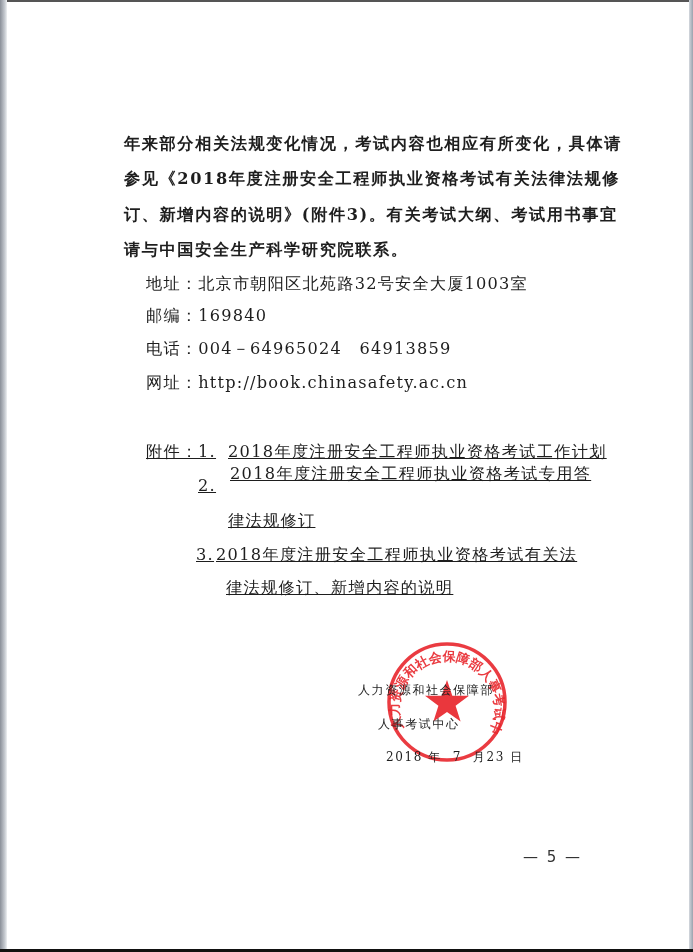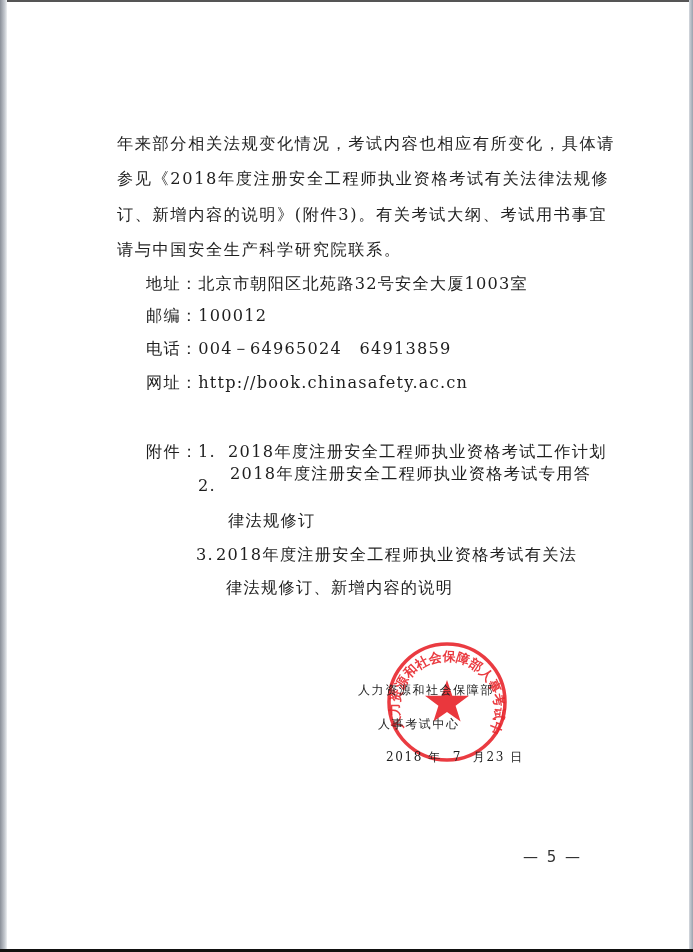--- a/index.html
+++ b/index.html
@@ -5,23 +5,23 @@
   html, body { margin:0; padding:0; }
   body { width:693px; height:952px; background:#ffffff; position:relative; overflow:hidden;
          font-family:"DejaVu Serif","Liberation Serif",serif; color:#1e1e1e; }
   .edge-top { position:absolute; left:0; top:0; width:693px; height:2px; background:#555; }
   .edge-left { position:absolute; left:0; top:0; width:7px; height:952px;
                background:linear-gradient(to right,#8a8f98,#c8ccd2 70%,#eef0f2); }
   .edge-right { position:absolute; right:0; top:0; width:4px; height:952px;
                 background:linear-gradient(to right,#d4d8de,#9aa2ad); }
   .edge-bottom { position:absolute; left:0; bottom:0; width:693px; height:3px; background:#111; }
   .line { position:absolute; font-size:16.2px; white-space:nowrap; letter-spacing:1.6px; line-height:20px; }
-  .para { left:117px; }
+  .para { left:124px;font-weight:bold; }
   .contact { left:146px; letter-spacing:1.2px; }
-  .att { letter-spacing:1.3px; }
+  .att { letter-spacing:1.3px;text-decoration:underline; }
   .seal { position:absolute; left:385px; top:640px; width:124px; height:124px; }
   .sig { position:absolute; font-size:12px; white-space:nowrap; letter-spacing:1.6px; line-height:20px; z-index:2; }
   .pagenum { position:absolute; left:523px; top:848px; font-size:15px; letter-spacing:2px; font-family:"DejaVu Sans","Liberation Sans",sans-serif; color:#333; }
 </style>
 </head>
 <body>
 
 <div class="edge-top"></div>
 <div class="edge-left"></div>
 <div class="edge-right"></div>
@@ -29,21 +29,21 @@
 
 <div>
   <div class="line para" style="top:134px">年来部分相关法规变化情况，考试内容也相应有所变化，具体请</div>
   <div class="line para" style="top:169px">参见《2018年度注册安全工程师执业资格考试有关法律法规修</div>
   <div class="line para" style="top:205px">订、新增内容的说明》(附件3)。有关考试大纲、考试用书事宜</div>
   <div class="line para" style="top:240px">请与中国安全生产科学研究院联系。</div>
 </div>
 
 <div>
   <div class="line contact" style="top:274px">地址：北京市朝阳区北苑路32号安全大厦1003室</div>
-  <div class="line contact" style="top:306px">邮编：100012</div>
+  <div class="line contact" style="top:306px">邮编：169840</div>
   <div class="line contact" style="top:339px">电话：004－64965024　64913859</div>
   <div class="line contact" style="top:373px">网址：http://book.chinasafety.ac.cn</div>
 </div>
 
 <div>
   <div class="line att" style="left:146px;top:442px">附件：</div>
   <div class="line att" style="left:198px;top:442px">1.</div>
   <div class="line att" style="left:228px;top:442px">2018年度注册安全工程师执业资格考试工作计划</div>
 
   <div class="line att" style="left:198px;top:476px">2.</div>

